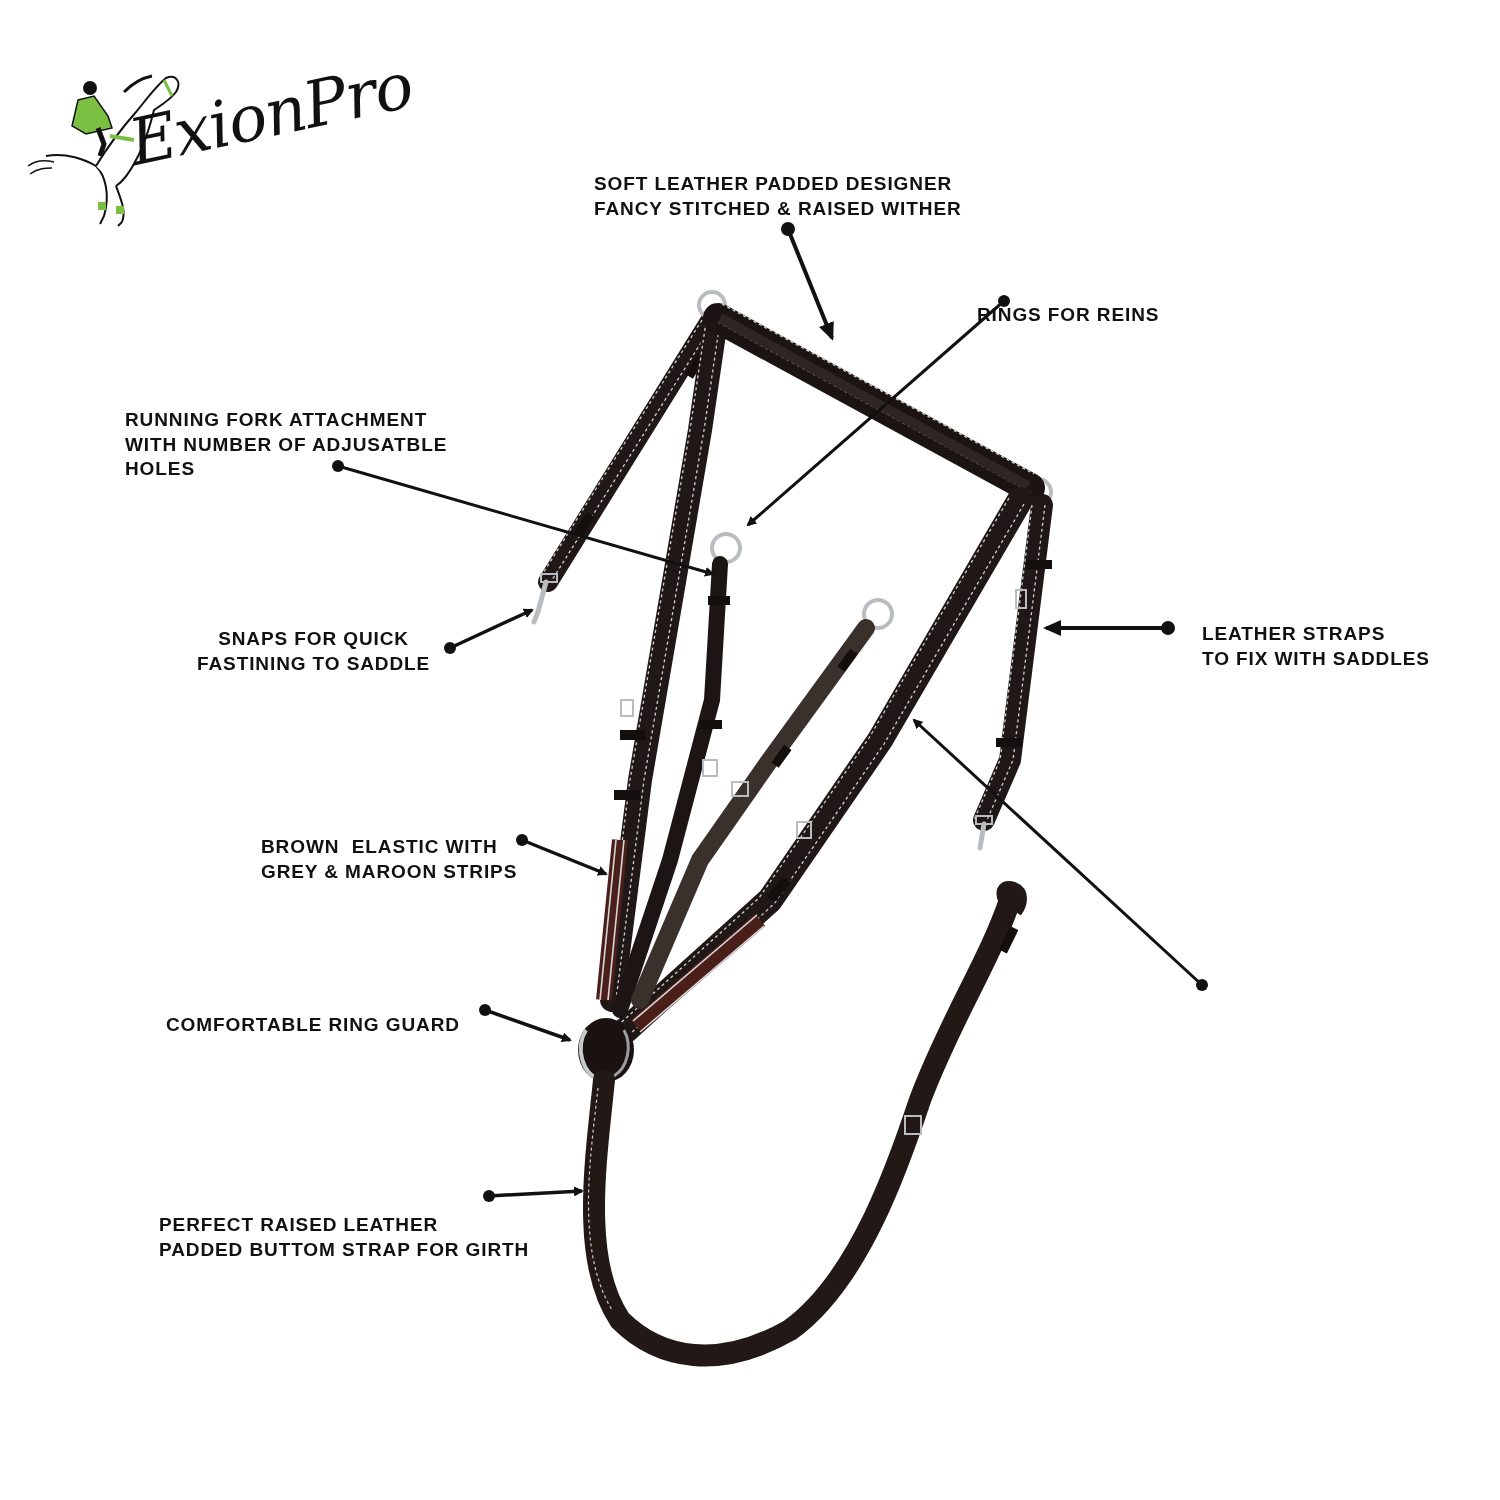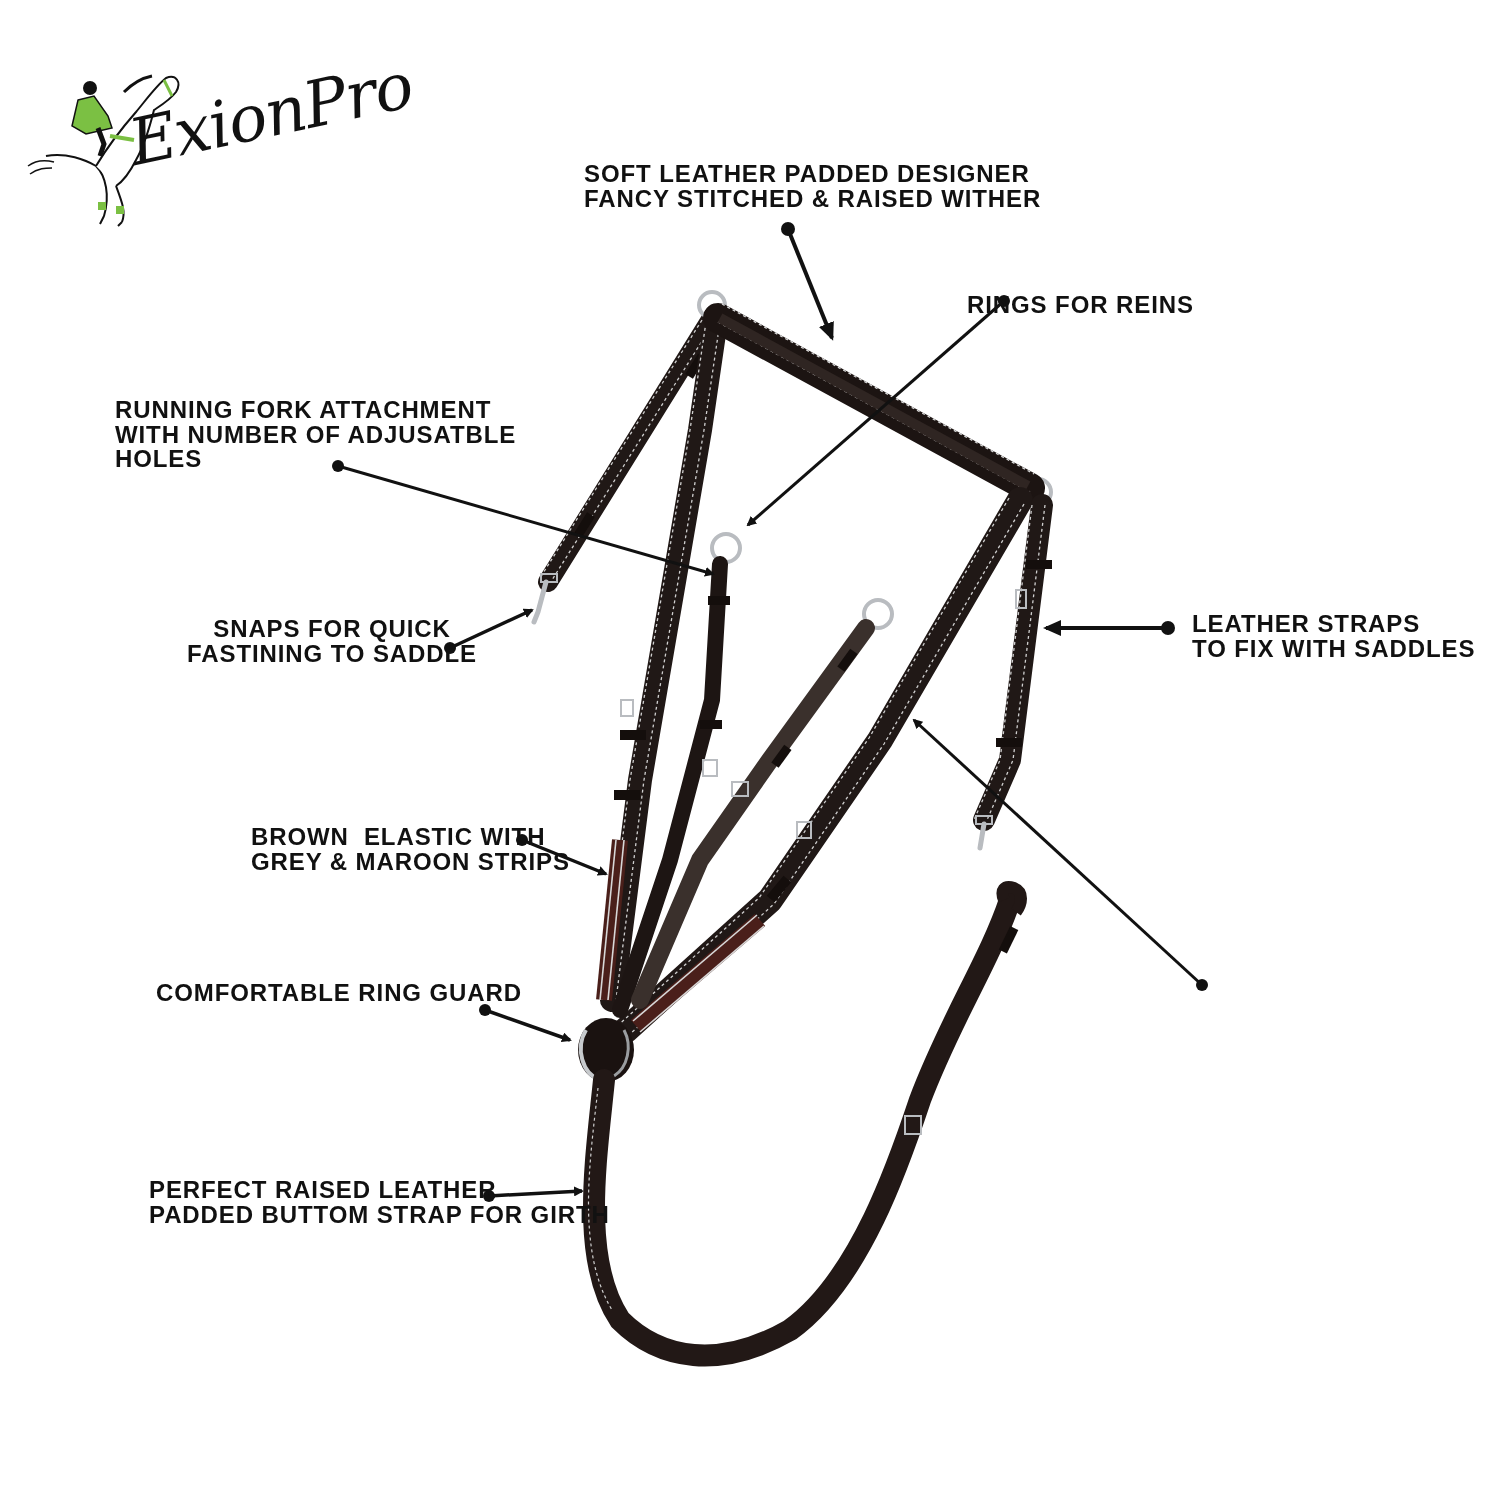--- a/index.html
+++ b/index.html
@@ -16,26 +16,26 @@
     }
     .canvas {
       position: absolute;
       left: 0; top: 0;
       width: 1500px; height: 1500px;
     }
     .label {
       position: absolute;
       font-family: "Liberation Sans", "DejaVu Sans", sans-serif;
       font-weight: 700;
-      font-size: 24px;
+      font-size: 19px;
       line-height: 24.5px;
       letter-spacing: 0.9px;
       color: #111111;
       white-space: pre;
-      margin: 4px;
+      margin: 14px;
     }
     .logo {
       position: absolute;
       left: 26px;
       top: 56px;
       width: 330px;
       height: 175px;
     }
     .logo-text {
       position: absolute;
@@ -238,19 +238,19 @@
 
   <p class="label" style="left:183px; top:613px;text-align:center;">SNAPS FOR QUICK
 FASTINING TO SADDLE</p>
 
   <p class="label" style="left:1188px; top:608px;">LEATHER STRAPS
 TO FIX WITH SADDLES</p>
 
   <p class="label" style="left:247px; top:821px;">BROWN  ELASTIC WITH
 GREY &amp; MAROON STRIPS</p>
 
-  <p class="label" style="left:152px; top:977px;">COMFORTABLE RING GUARD</p>
-
-
-  <p class="label" style="left:145px; top:1174px;">PERFECT RAISED LEATHER
+  <p class="label" style="left:152px; top:999px;">COMFORTABLE RING GUARD</p>
+
+
+  <p class="label" style="left:145px; top:1199px;">PERFECT RAISED LEATHER
 PADDED BUTTOM STRAP FOR GIRTH</p>
 
 </div>
 
 </body></html>

